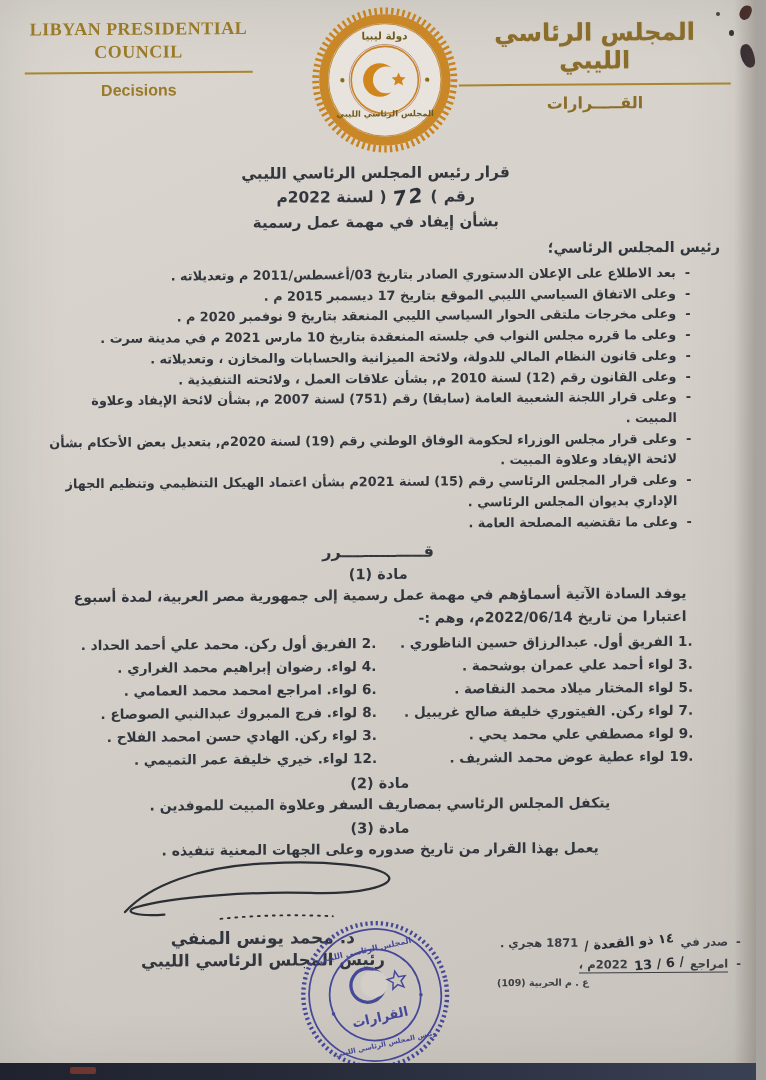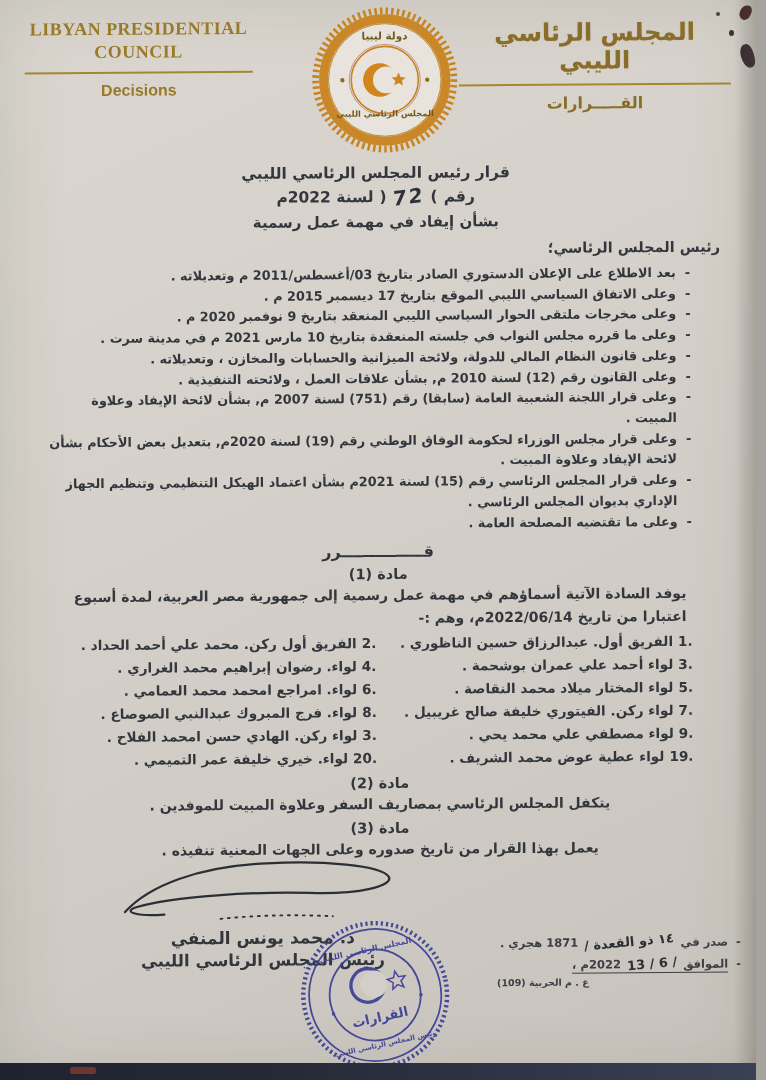--- a/index.html
+++ b/index.html
@@ -202,21 +202,21 @@
         </div>
       <div class="delegate">
           <span class="dnum">3.</span>
           <span>لواء ركن. الهادي حسن امحمد الفلاح .</span>
         </div>
       <div class="delegate">
           <span class="dnum">19.</span>
           <span>لواء عطية عوض محمد الشريف .</span>
         </div>
       <div class="delegate">
-          <span class="dnum">20.</span>
+          <span class="dnum">12.</span>
           <span>لواء. خيري خليفة عمر التميمي .</span>
         </div>
     </div>
 
     <div class="art-h">مادة (2)</div>
     <div class="art-b center">يتكفل المجلس الرئاسي بمصاريف السفر وعلاوة المبيت للموفدين .</div>
 
     <div class="art-h">مادة (3)</div>
     <div class="art-b center">يعمل بهذا القرار من تاريخ صدوره وعلى الجهات المعنية تنفيذه .</div>
 
@@ -250,21 +250,21 @@
         <span class="dash">-</span>
         <span>
           <span>صدر في</span>
           <span class="hand-sm">١٤ ذو القعدة /</span>
           <span>1871 هجري .</span>
         </span>
       </div>
       <div class="foot-line">
         <span class="dash">-</span>
         <span class="u">
-          <span>الموافق</span>
+          <span>امراجع</span>
           <span class="hand-sm" style="direction:ltr;unicode-bidi:isolate">13 / 6 /</span>
           <span>2022م ،</span>
         </span>
       </div>
       <div class="ref-note">ع . م الحربية (109)</div>
     </div>
 
   </div>
 
   <div class="ink1"></div>

